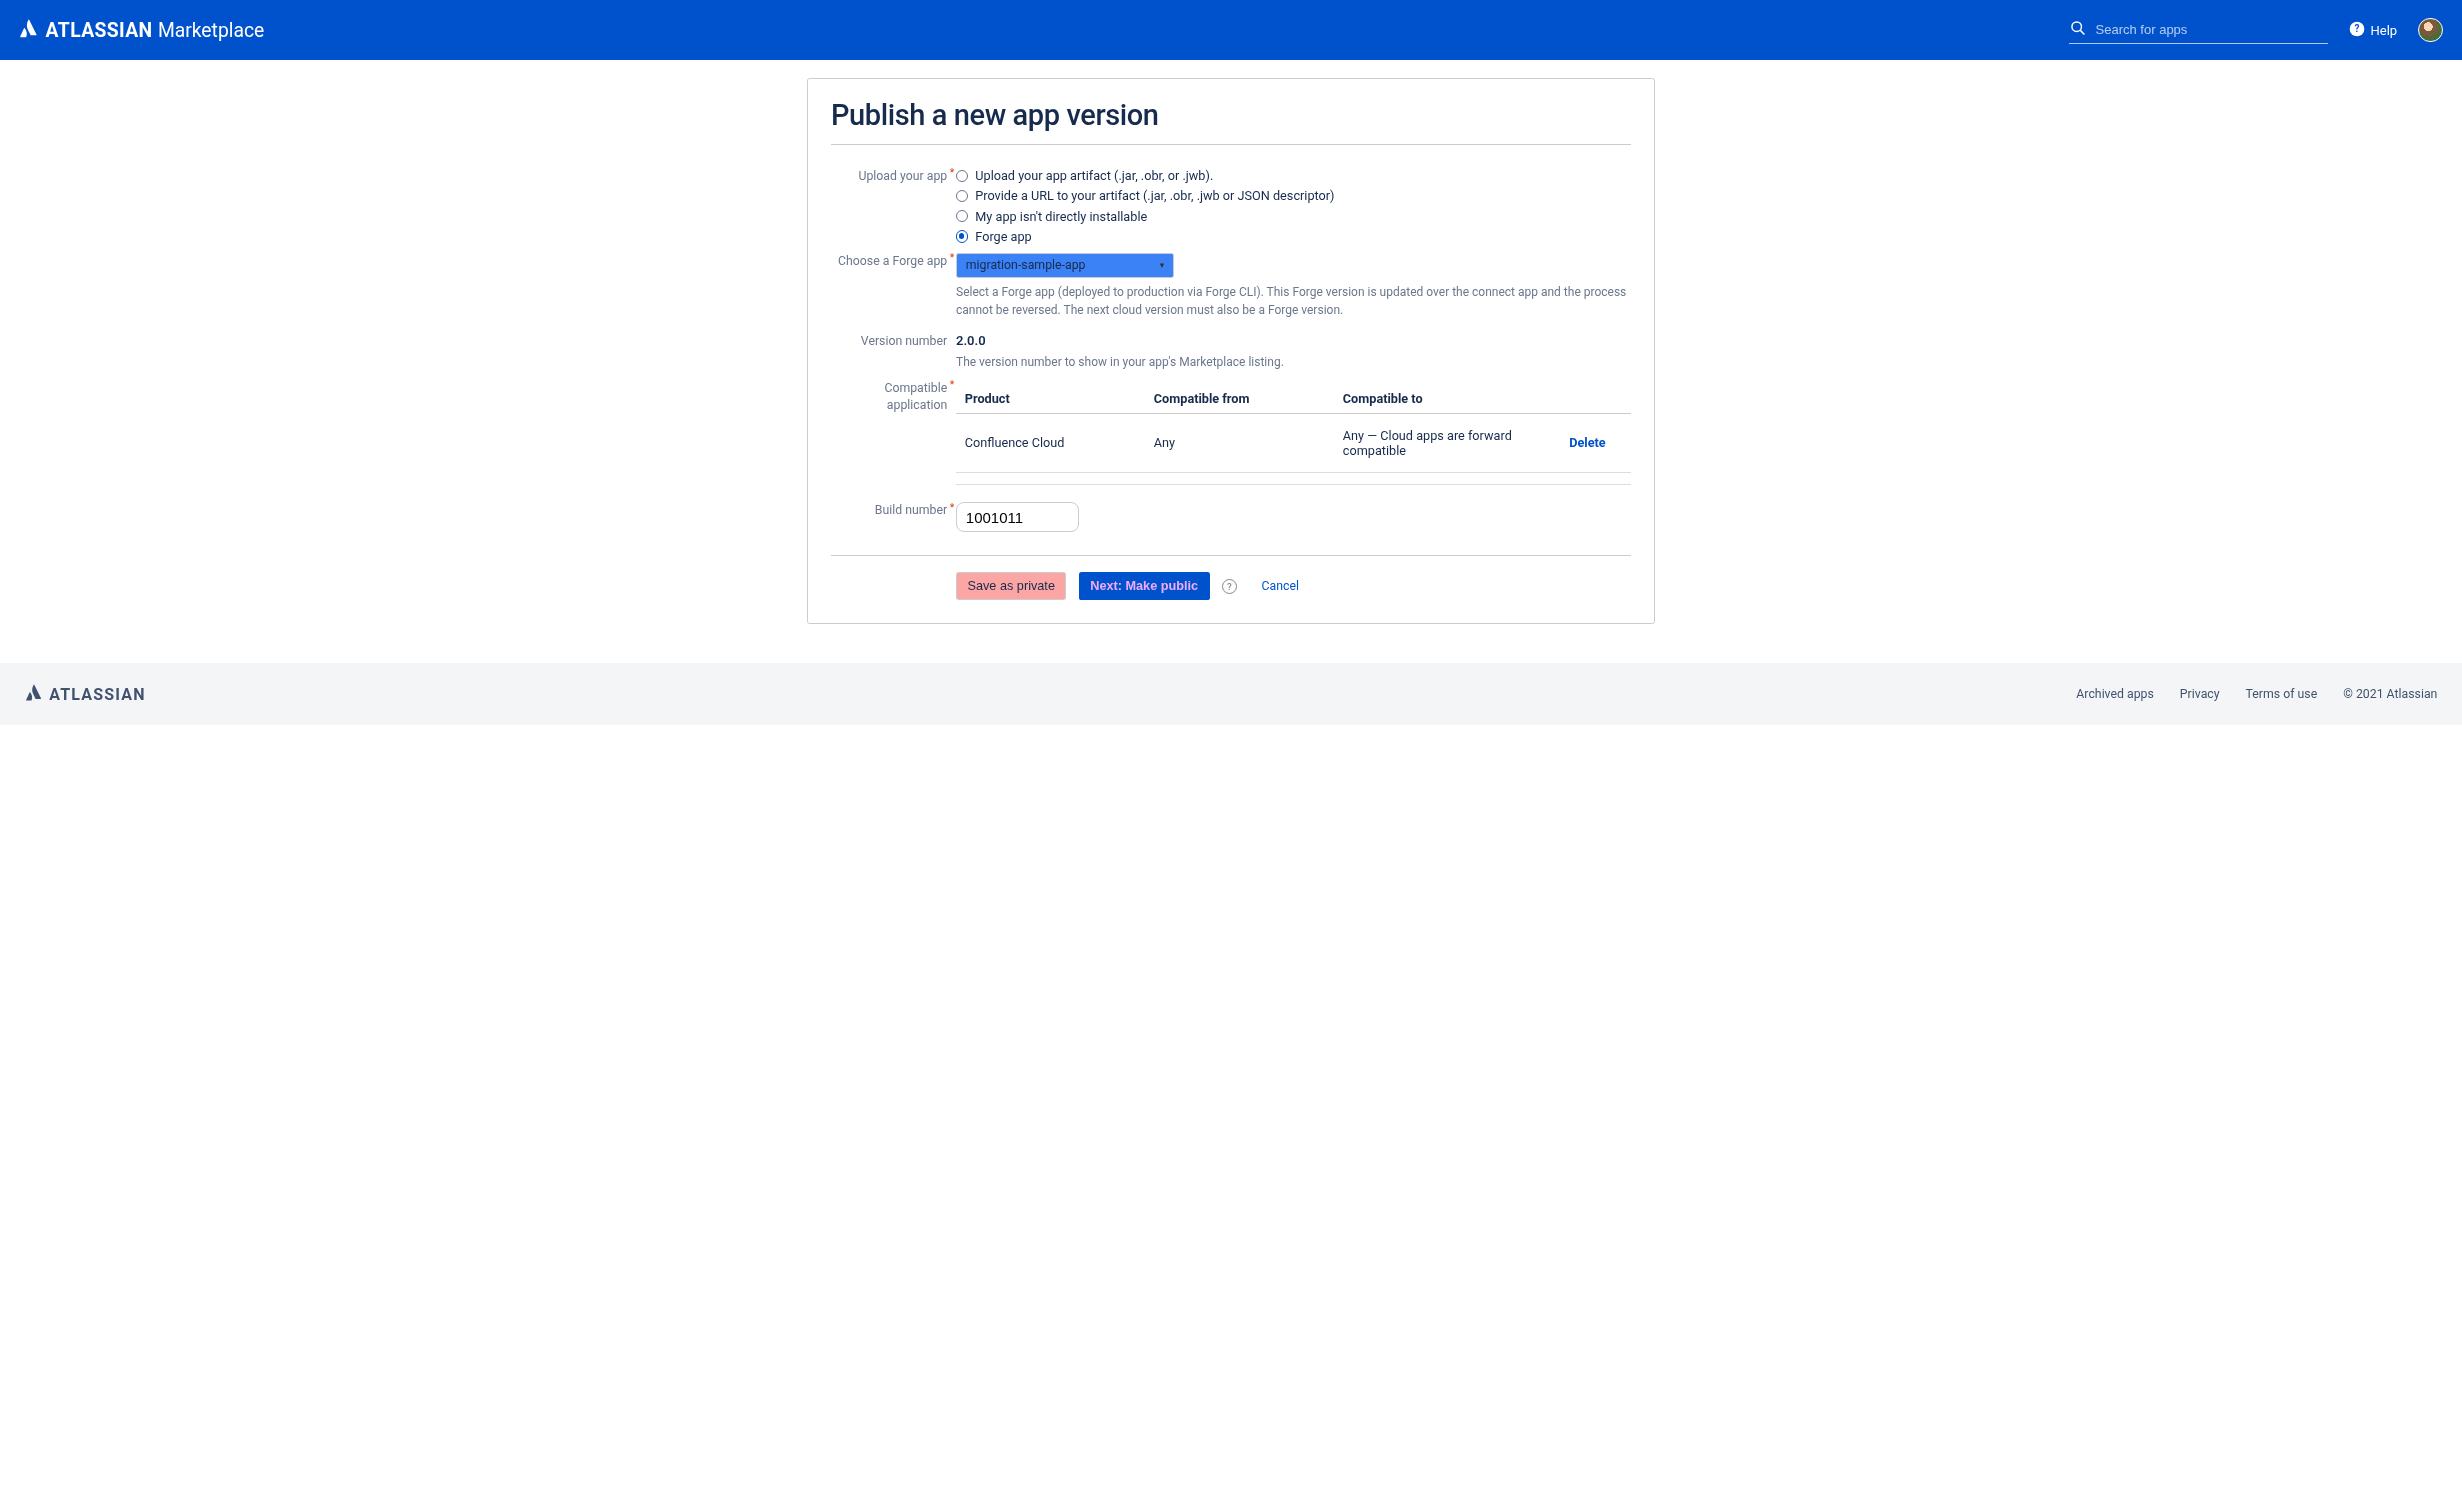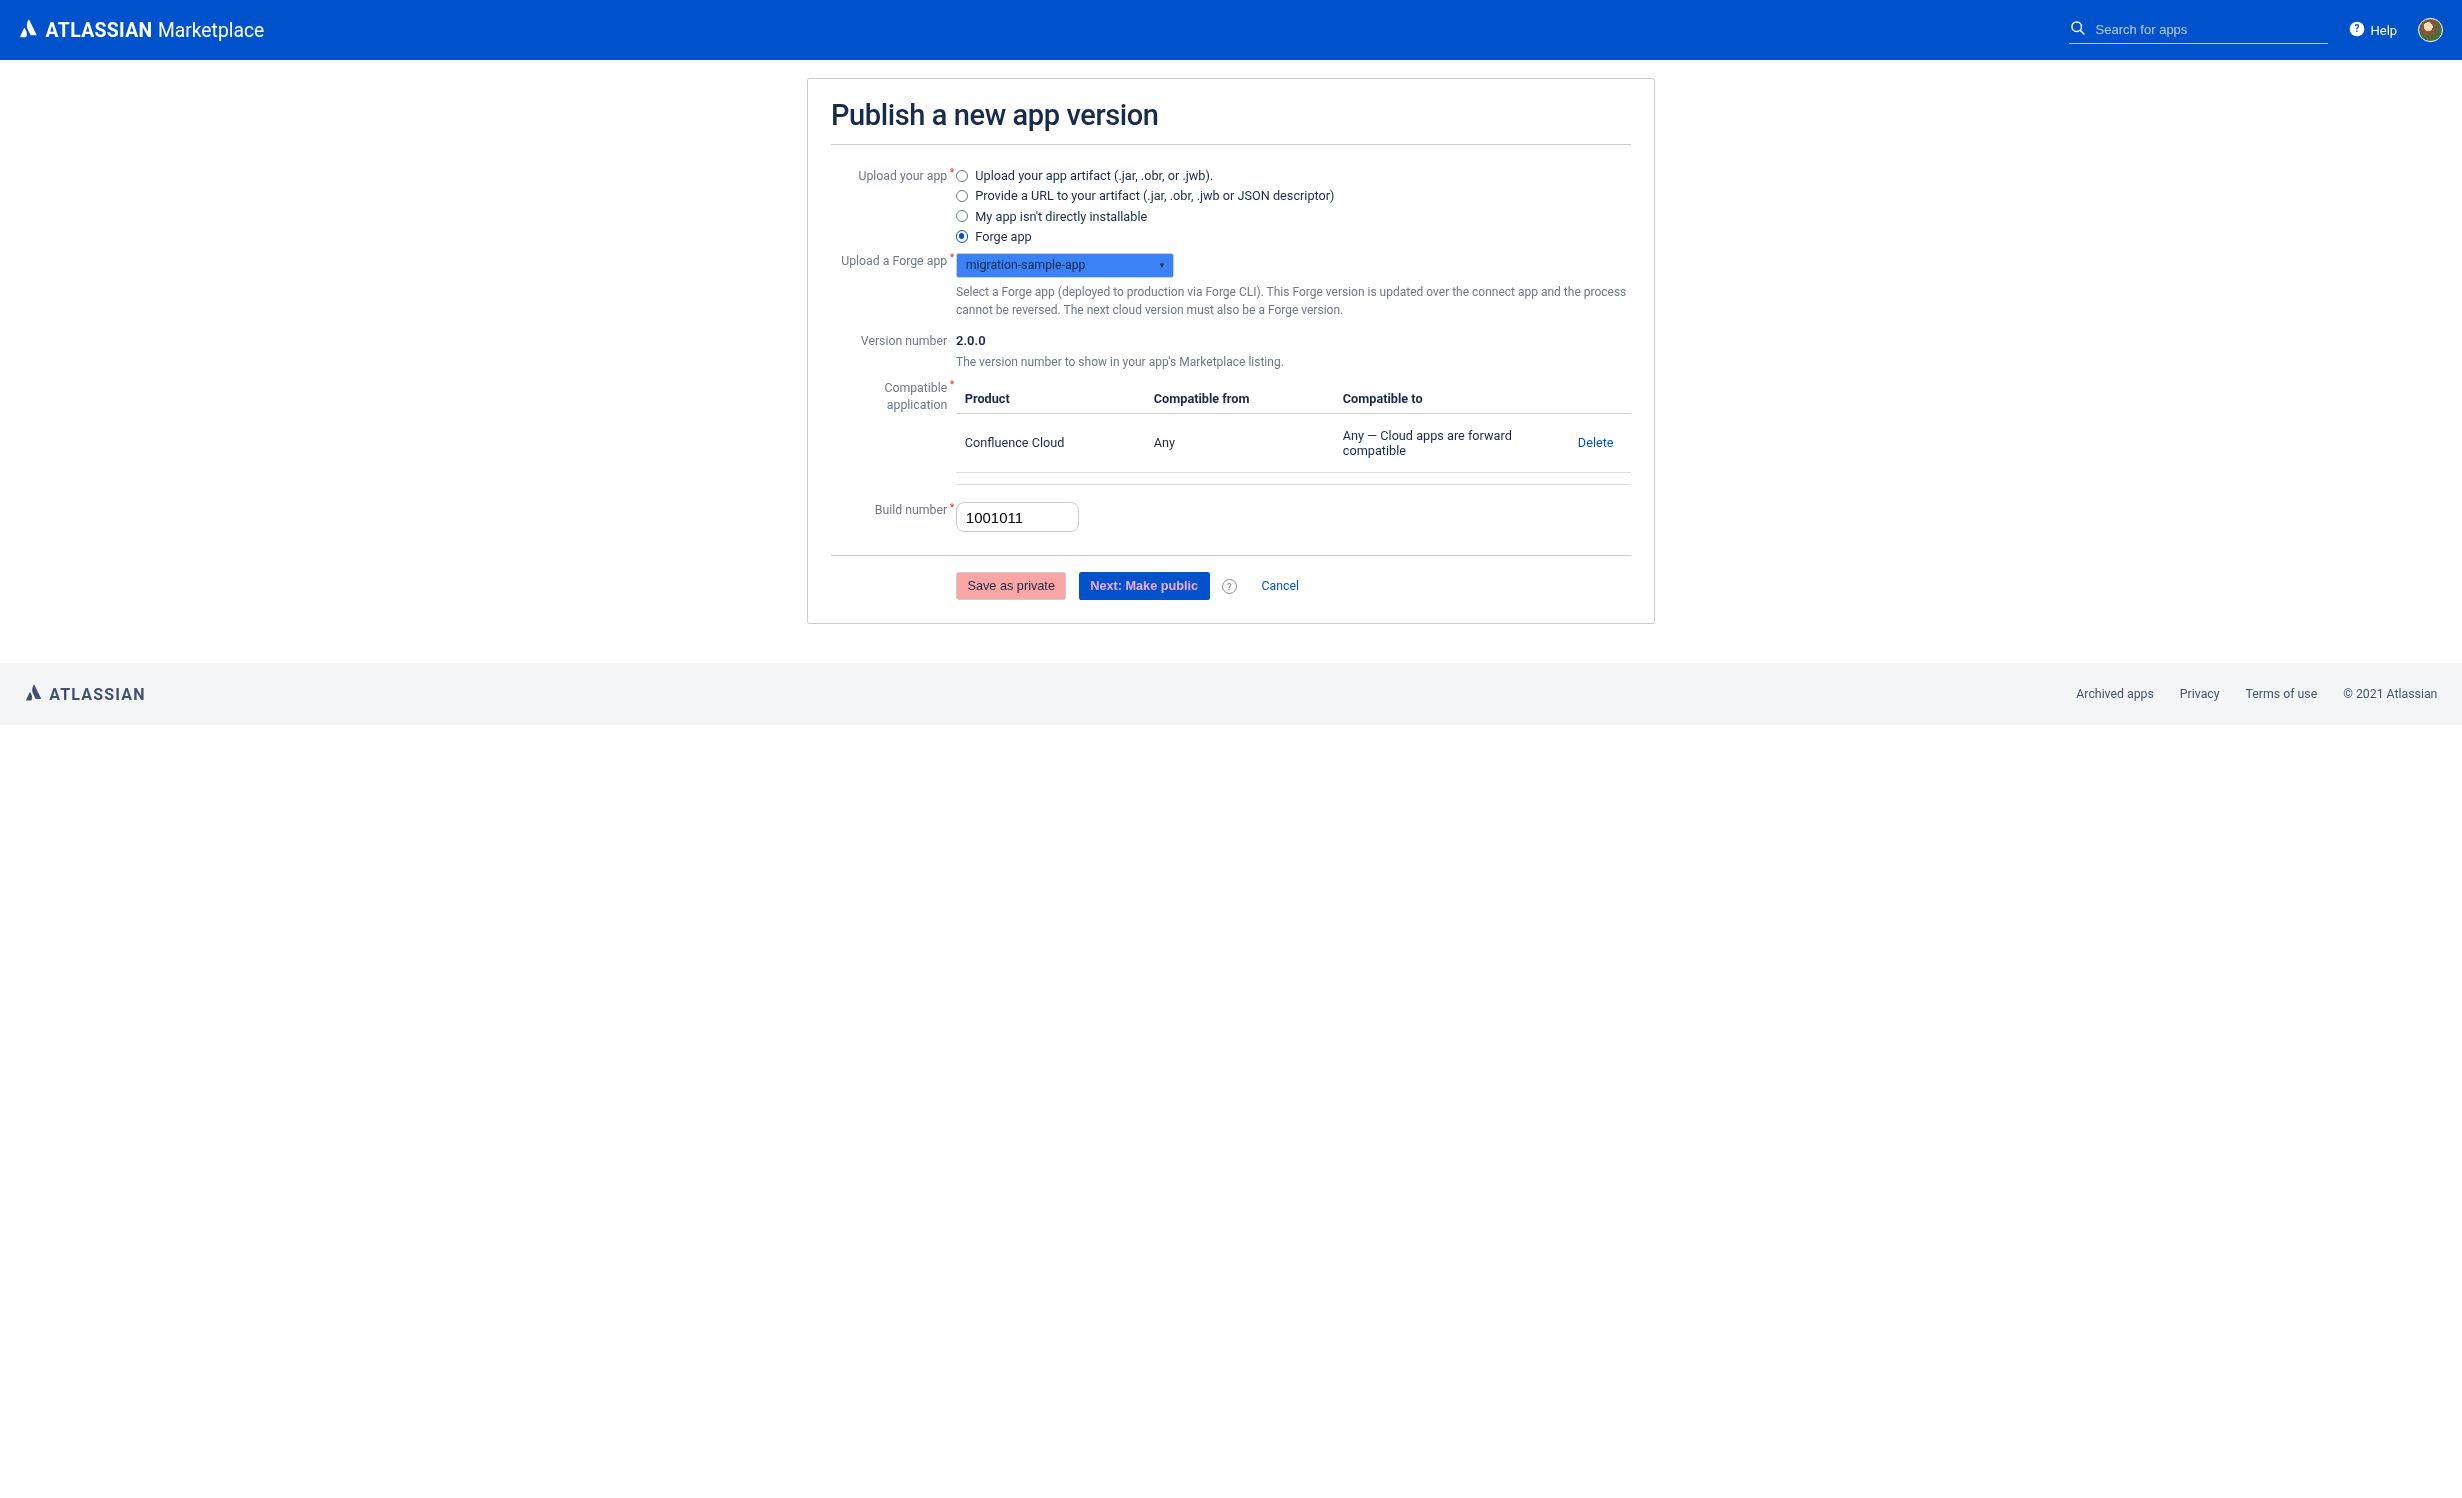--- a/index.html
+++ b/index.html
@@ -76,21 +76,21 @@
     display: flex; border-bottom: 1.8px solid #ccc; padding: 7px 8.8px;
     font-weight: 700; color: #172B4D; font-size: 12.7px;
   }
   .table-row {
     display: flex; border-bottom: 0.9px solid #ddd; padding: 14px 8.8px;
     font-size: 12.7px; align-items: center;
   }
   .col-product { width: 189px; }
   .col-from { width: 189px; }
   .col-to { flex: 1; }
-  .col-action { width: 53px; text-align: center; }
+  .col-action { width: 53px; text-align: left; font-weight: bold; }
   .link { color: #0052CC; cursor: pointer; }
   .text-input {
     border: 0.9px solid #ccc; border-radius: 8px; padding: 5.3px 8.8px;
     width: 123px; font-size: 15px;
   }
   .divider-bottom { border-top: 0.9px solid #ccc; margin: 23px 0 16px; }
   .actions-row { display: flex; align-items: center; gap: 12.3px; padding-left: 125px; }
   .btn {
     padding: 6.1px 10.5px; border-radius: 2.6px; font-size: 12.7px; cursor: pointer;
     border: 0.9px solid transparent; font-weight: 400;
@@ -172,21 +172,21 @@
           </label>
           <label class="radio-item">
             <span class="radio selected"></span>
             <span>Forge app</span>
           </label>
         </div>
       </div>
     </div>
 
     <div class="form-row" style="margin-top:5.3px">
-      <div class="label-col required">Upload a Forge app</div>
+      <div class="label-col required">Choose a Forge app</div>
       <div class="field-col">
         <div class="select-box">
           <span>migration-sample-app</span>
           <span class="chevron">▾</span>
         </div>
         <div class="help-text">Select a Forge app (deployed to production via Forge CLI). This Forge version is updated over the connect app and the process cannot be reversed. The next cloud version must also be a Forge version.</div>
       </div>
     </div>
 
     <div class="form-row" style="margin-top:14px">

